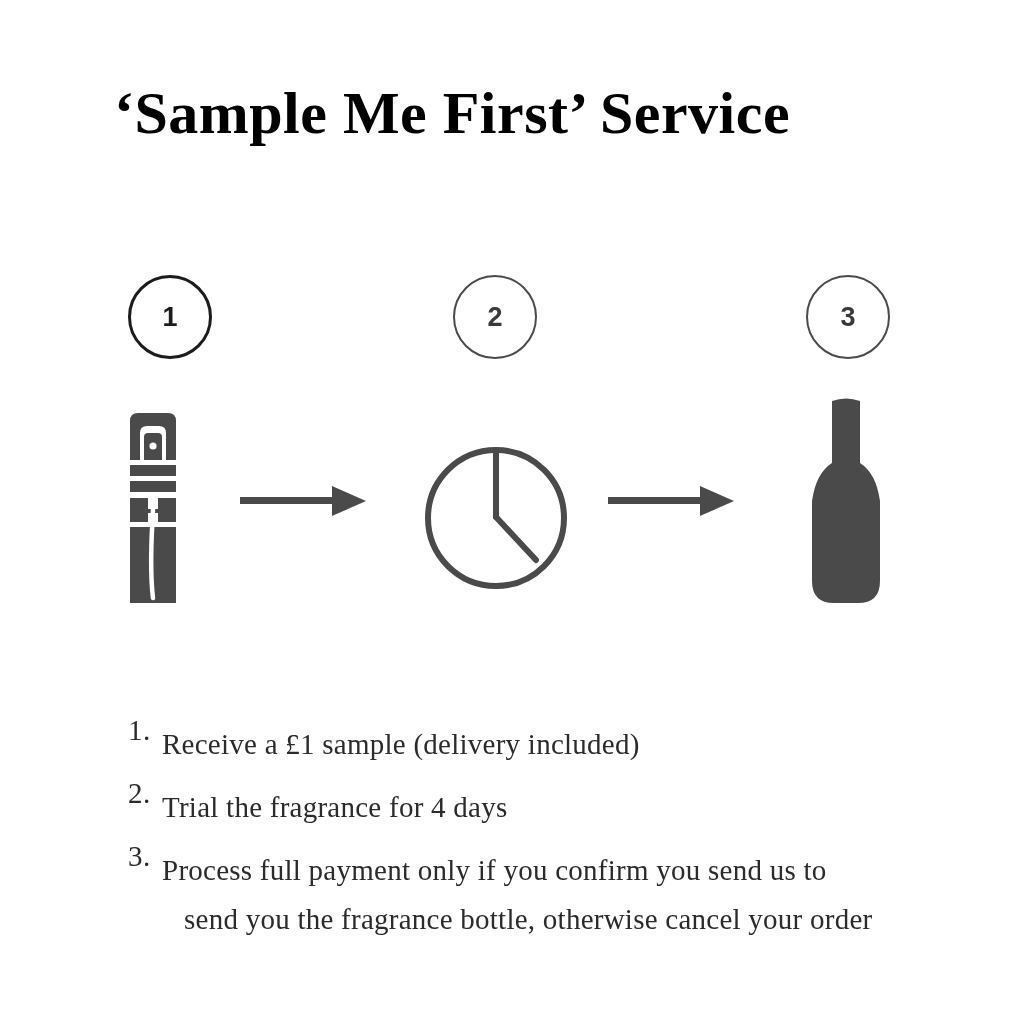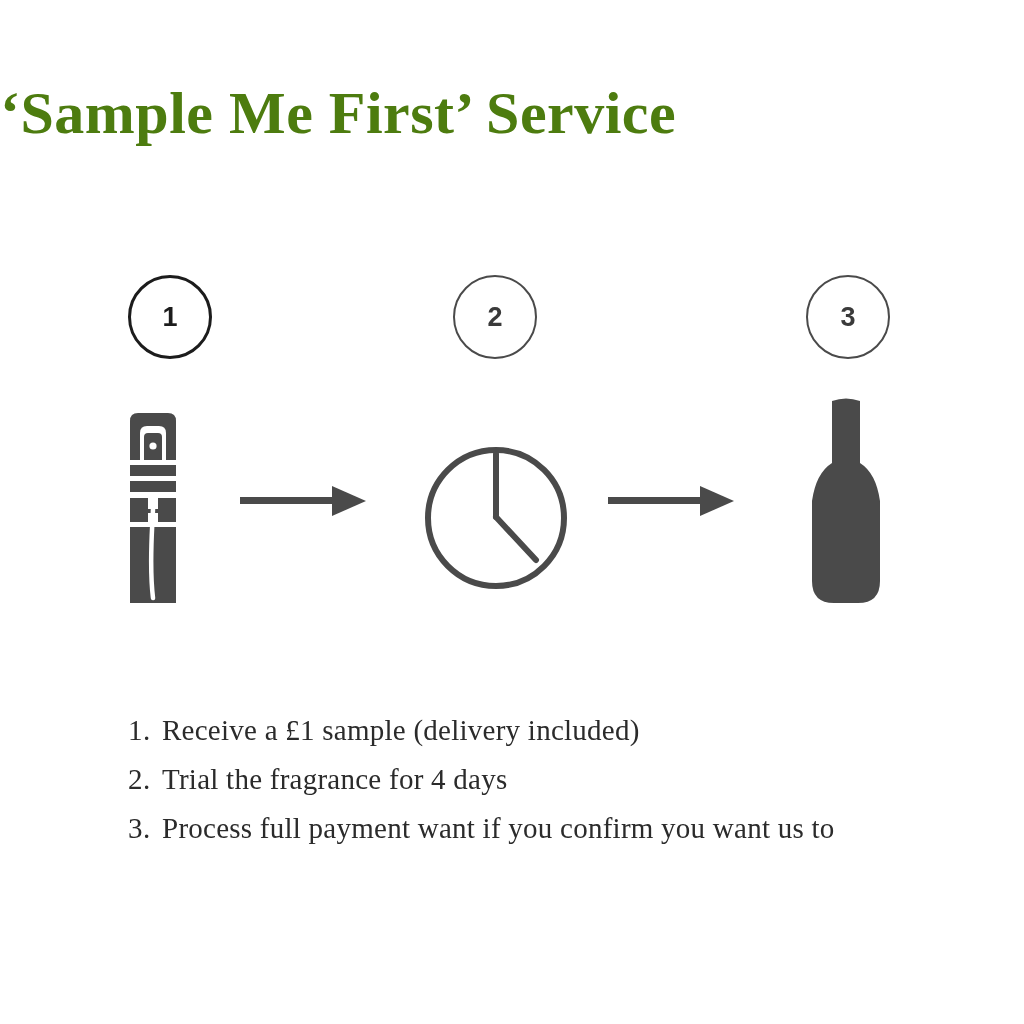--- a/index.html
+++ b/index.html
@@ -15,27 +15,27 @@
     overflow: hidden;
     position: relative;
   }
 
   
   .title {
     position: absolute;
     left: 0;
     top: 78px;
     width: 904px;
-    text-align: left;
+    text-align: center;
     font-family: "Liberation Serif", "DejaVu Serif", serif;
     font-weight: bold;
     font-size: 60px;
     line-height: 70px;
     letter-spacing: 0.5px;
-    color: #4d7c0f;
+    color: #000000;
     white-space: nowrap;
   }
 
   
   .steps-row {
     position: absolute;
     left: 0;
     top: 275px;
     width: 1024px;
     height: 86px;
@@ -107,20 +107,21 @@
   }
   .list-marker {
     flex: 0 0 auto;
     width: 34px;
     text-align: left;
     letter-spacing: 0.5px;
   }
   .list-text {
     flex: 1 1 auto;
     letter-spacing: 0.25px;
+    margin-top: 14px;
   }
   .list-text .cont {
     display: block;
     padding-left: 22px;
   }
 </style>
 </head>
 <body>
 
 <div class="title">‘Sample Me First’ Service</div>
@@ -218,16 +219,17 @@
   </div>
 
   <div class="list-item">
     <span class="list-marker">2.</span>
     <span class="list-text">Trial the fragrance for 4 days</span>
   </div>
 
   <div class="list-item">
     <span class="list-marker">3.</span>
     <span class="list-text">
-      <span>Process full payment want if you confirm you want us to</span>
+      <span>Process full payment only if you confirm you send us to</span>
+      <span class="cont">send you the fragrance bottle, otherwise cancel your order</span>
     </span>
   </div>
 </div>
 
 </body></html>

